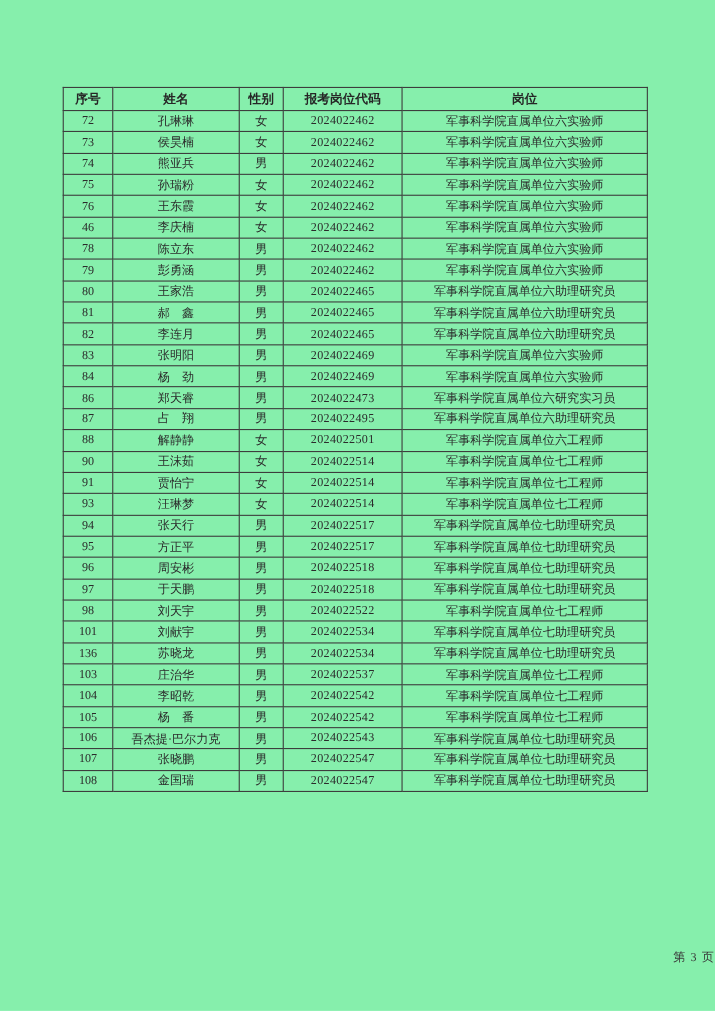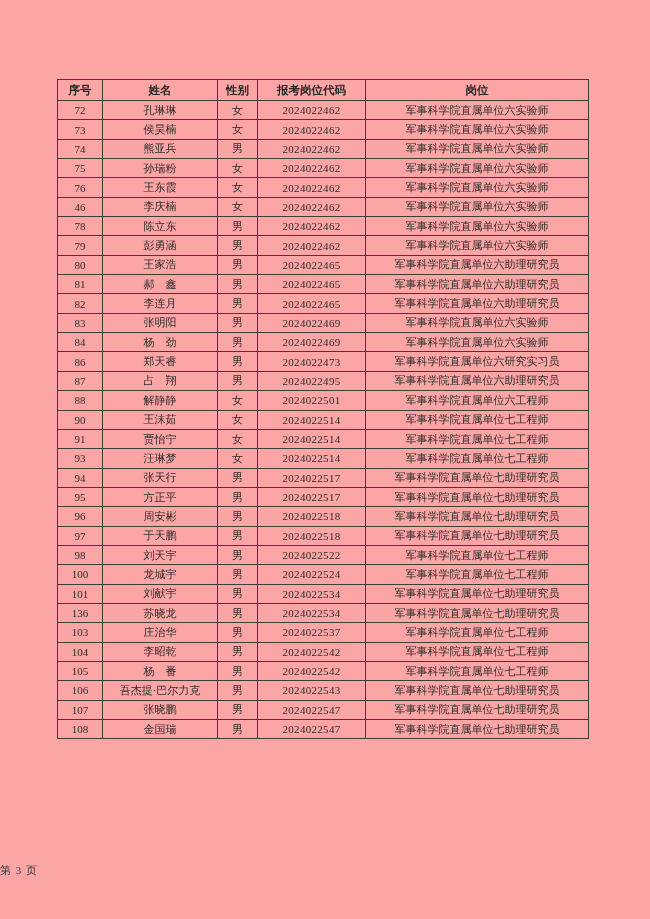--- a/index.html
+++ b/index.html
@@ -8,21 +8,21 @@
     height: 919px;
     background: #ffffff;
     font-family: "Liberation Serif", "DejaVu Serif", serif;
     color: #2b2b2b;
     overflow: hidden;
   }
   .page {
     position: relative;
     width: 650px;
     height: 919px;
-    background: #fca5a5;
+    background: #86efac;
   }
   table.roster {
     position: absolute;
     left: 57px;
     top: 79px;
     width: 531px;
     border-collapse: collapse;
     table-layout: fixed;
   }
   table.roster th, table.roster td {
@@ -44,21 +44,21 @@
     font-size: 11px;
     font-weight: normal;
   }
   td.col-no { font-size: 10.5px; }
   td.col-code { font-size: 10.5px; letter-spacing: 0.3px; }
   .footer {
     position: absolute;
     left: 0;
     top: 863px;
     width: 650px;
-    text-align: left;
+    text-align: right;
     font-size: 11px;
     color: #3a3a3a;
     letter-spacing: 1px;
   }
 </style>
 </head>
 <body>
 
 <div class="page">
 
@@ -242,27 +242,20 @@
           <td class="col-position">军事科学院直属单位七助理研究员</td>
         </tr>
         <tr>
           <td class="col-no">98</td>
           <td class="col-name">刘天宇</td>
           <td class="col-gender">男</td>
           <td class="col-code">2024022522</td>
           <td class="col-position">军事科学院直属单位七工程师</td>
         </tr>
         <tr>
-          <td class="col-no">100</td>
-          <td class="col-name">龙城宇</td>
-          <td class="col-gender">男</td>
-          <td class="col-code">2024022524</td>
-          <td class="col-position">军事科学院直属单位七工程师</td>
-        </tr>
-        <tr>
           <td class="col-no">101</td>
           <td class="col-name">刘献宇</td>
           <td class="col-gender">男</td>
           <td class="col-code">2024022534</td>
           <td class="col-position">军事科学院直属单位七助理研究员</td>
         </tr>
         <tr>
           <td class="col-no">136</td>
           <td class="col-name">苏晓龙</td>
           <td class="col-gender">男</td>

